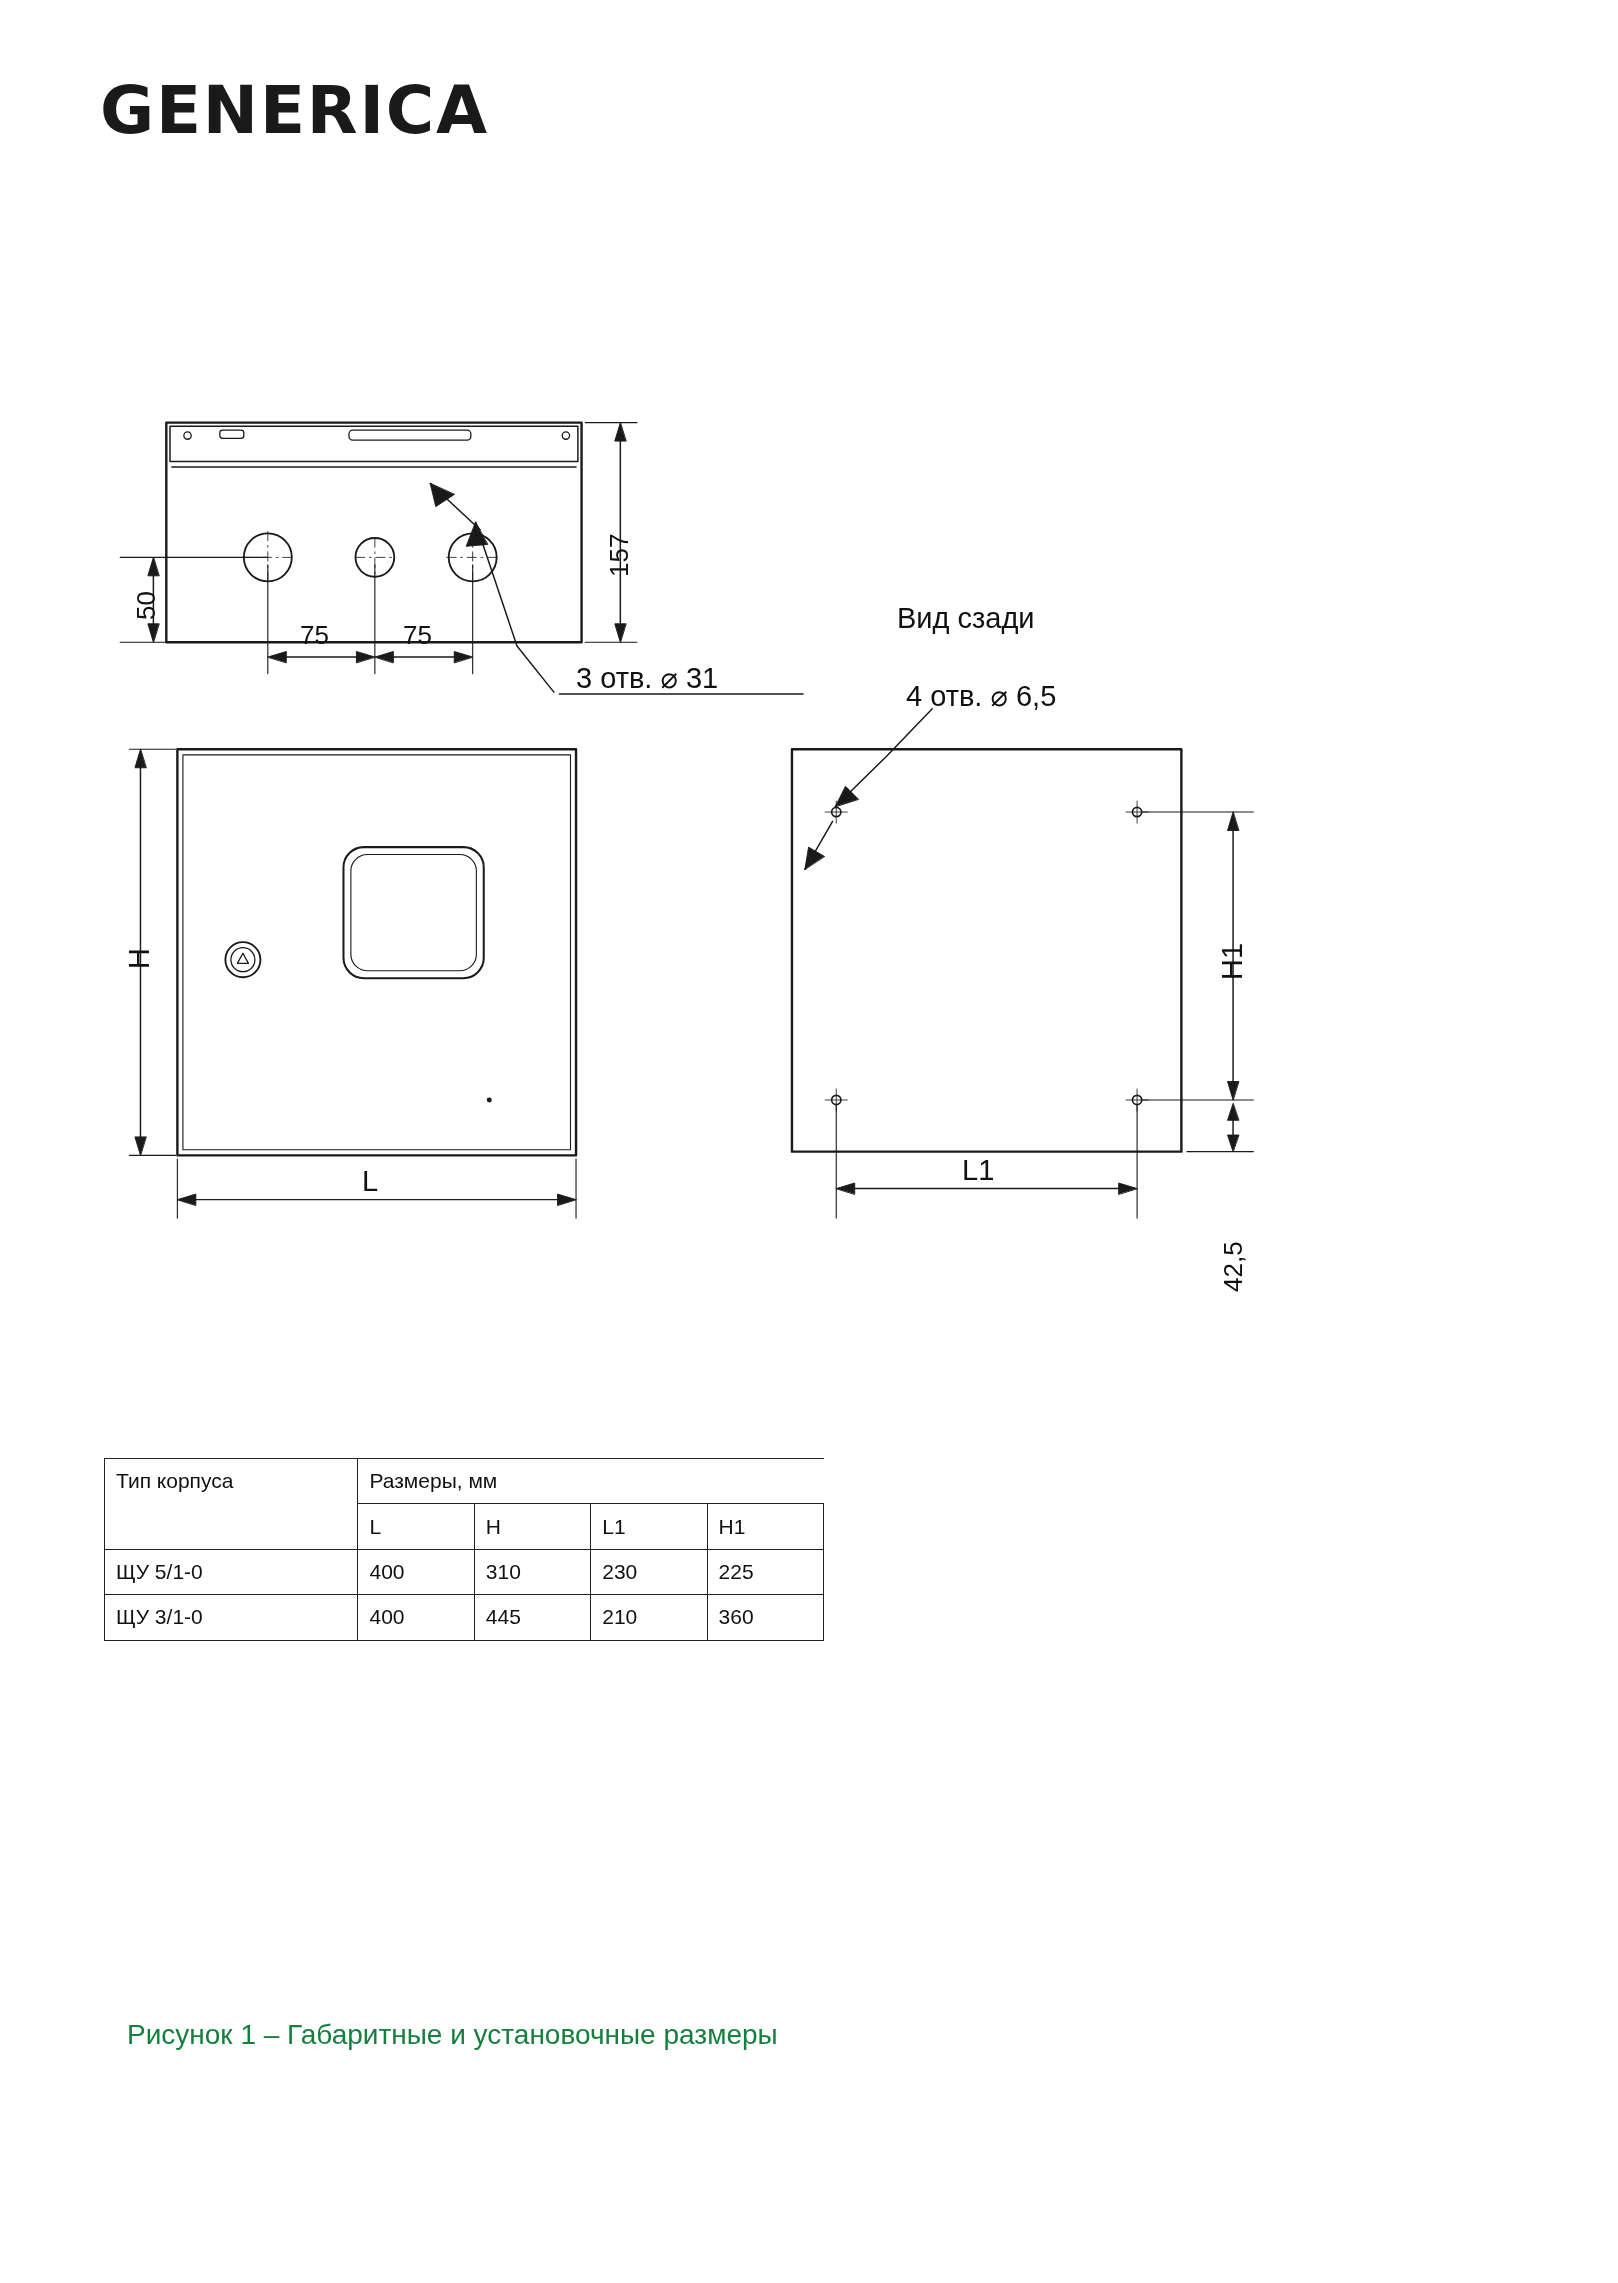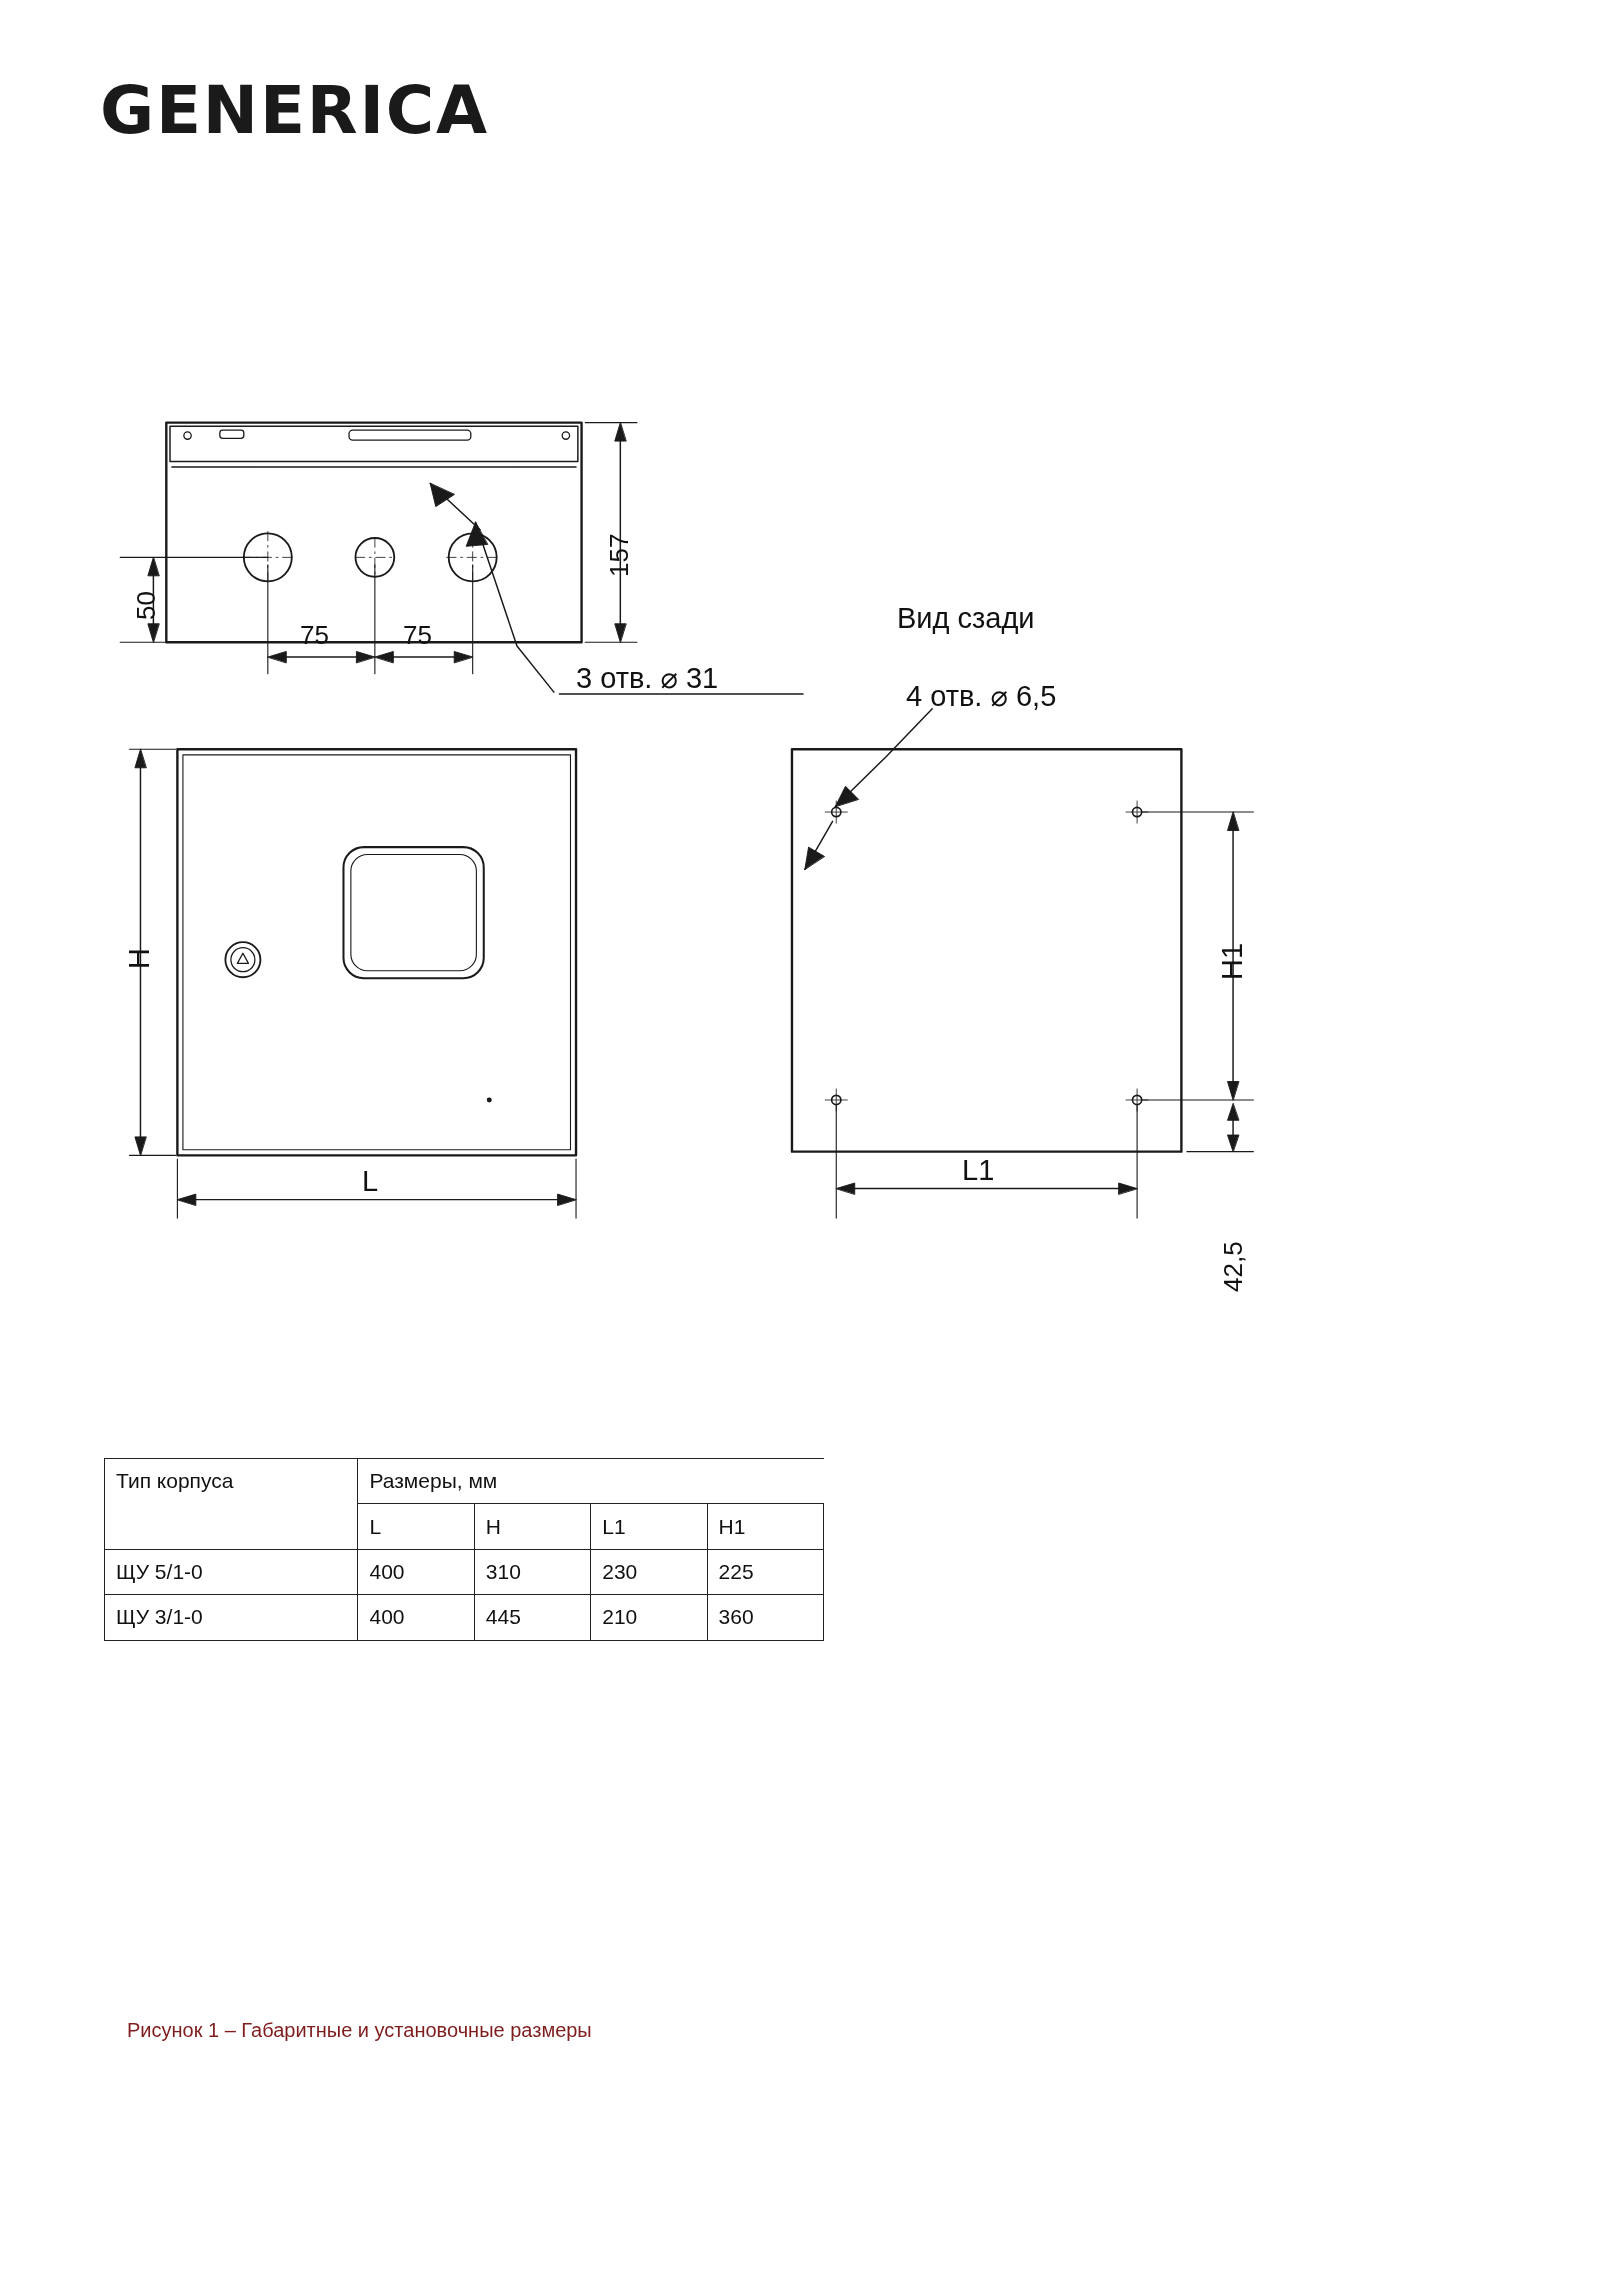--- a/index.html
+++ b/index.html
@@ -80,22 +80,22 @@
 
   
   .tbl .open-b { border-bottom: none; }
   .tbl .open-t { border-top: none; }
 
   
   .caption {
     position: absolute;
     left: 127px;
     top: 2019px;
-    font-size: 20px;
-    color: #7f1d1d;
+    font-size: 28px;
+    color: #15803d;
     white-space: nowrap;
   }
 </style>
 </head>
 <body>
 
 <div class="page">
 
   <div class="logo">GENERICA</div>
 

